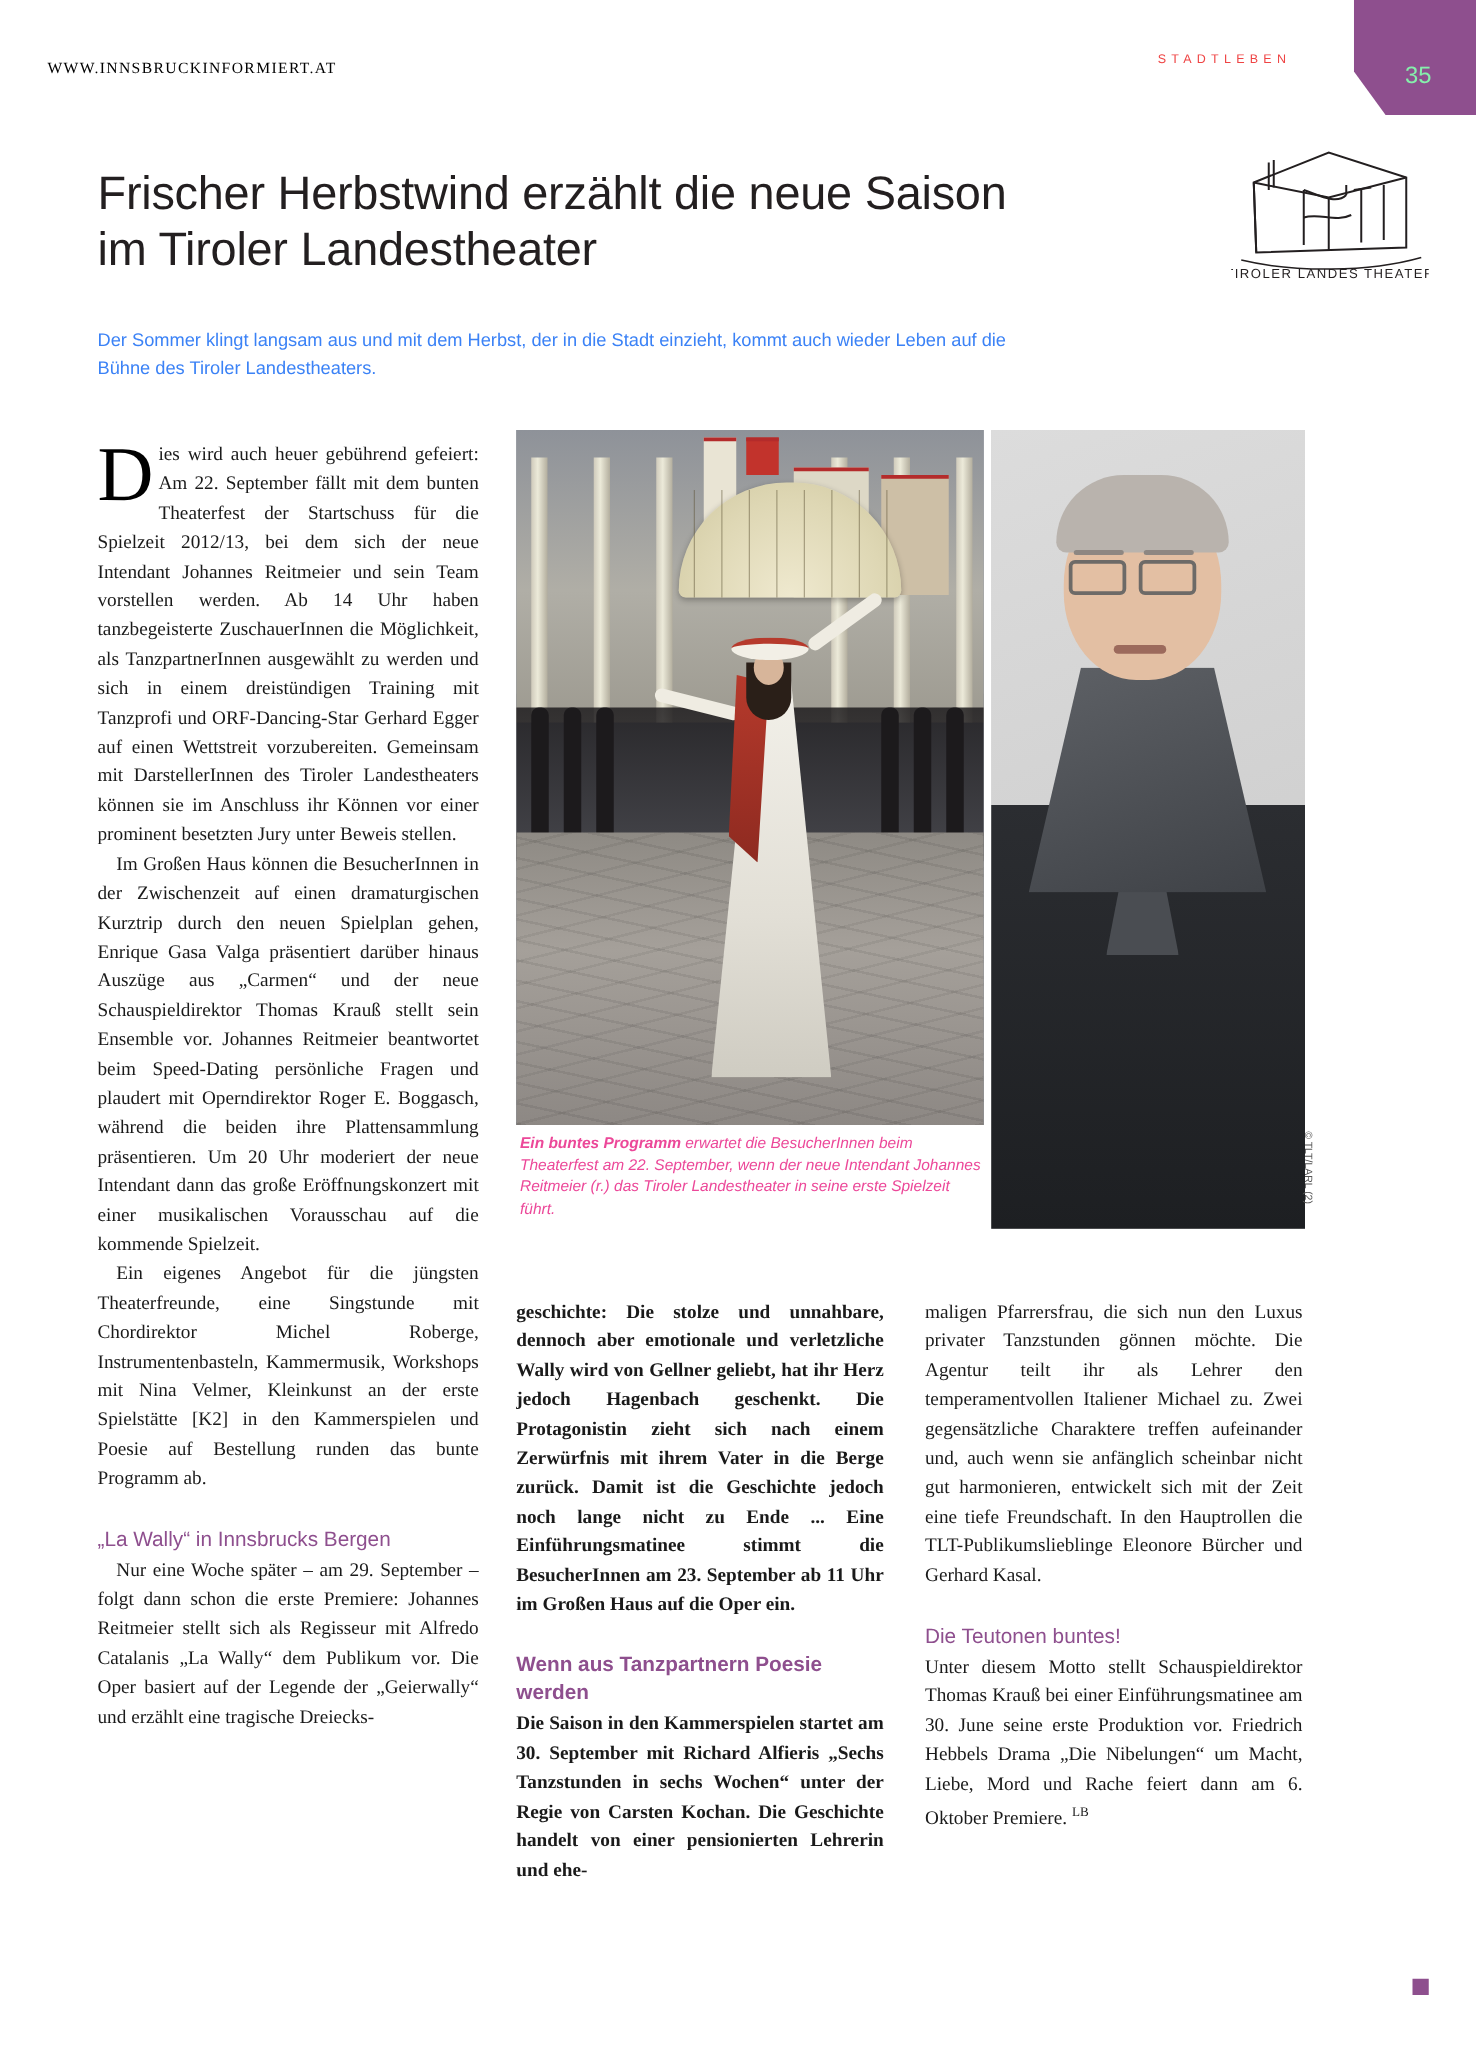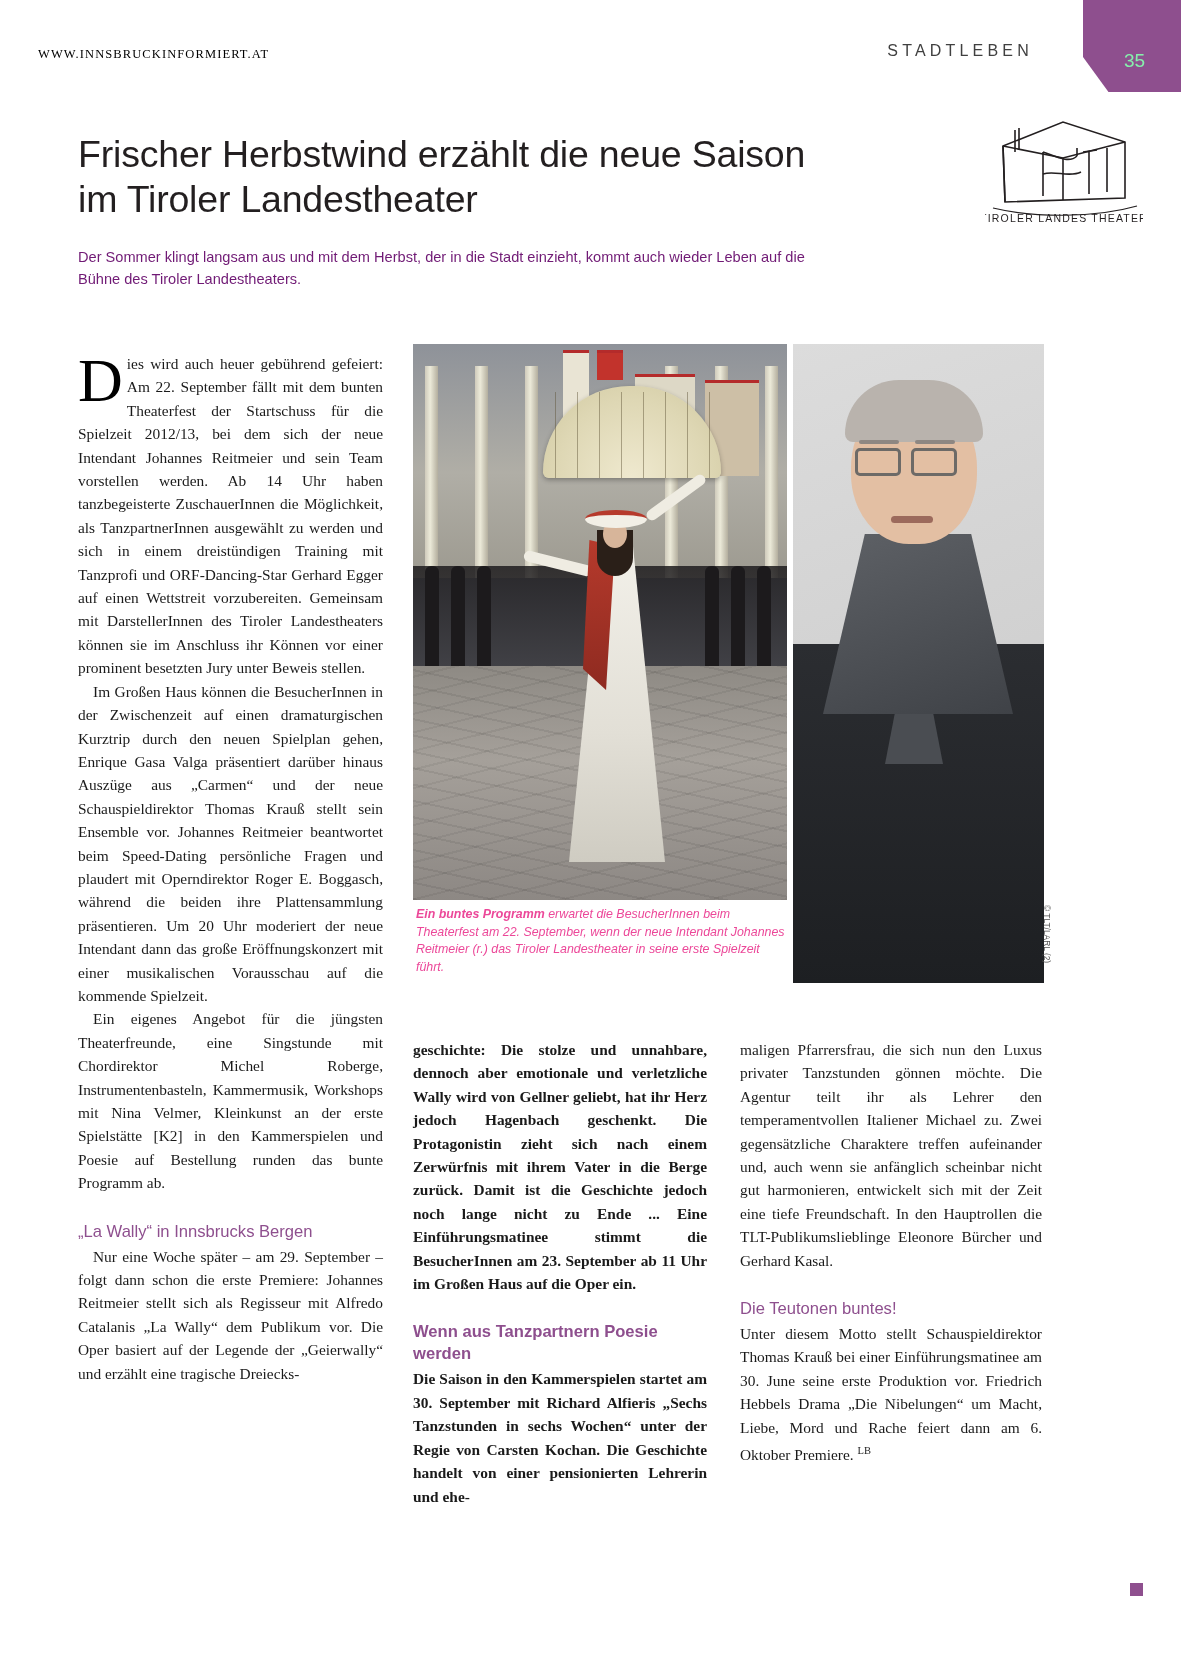--- a/index.html
+++ b/index.html
@@ -27,23 +27,23 @@
     font-family: Liberation Serif, serif;
     font-size: 12.5px;
     letter-spacing: 1.1px;
     color: #000000;
   }
   .header-section {
     position: absolute;
     right: 148px;
     top: 42px;
     font-family: "Liberation Sans", sans-serif;
-    font-size: 16px;
+    font-size: 10px;
     letter-spacing: 4.2px;
-    color: #404040;
+    color: #ef4444;
     text-align: right;
   }
   .corner-tab {
     position: absolute;
     top: 0;
     right: 0;
     width: 98px;
     height: 92px;
     background: #8e4f8e;
     clip-path: polygon(0 0, 100% 0, 100% 100%, 26% 100%, 0 62%);
@@ -70,22 +70,22 @@
     font-size: 37.5px;
     line-height: 45px;
     color: #231f20;
     margin: 0;
     letter-spacing: -0.2px;
   }
   .standfirst {
     font-family: "Liberation Sans", sans-serif;
     font-size: 14.6px;
     line-height: 22px;
-    color: #701a75;
-    margin: 24px 0 0 0;
+    color: #3b82f6;
+    margin: 40px 0 0 0;
     width: 762px;
   }
 
   
   .tlt-logo {
     position: absolute;
     right: 38px;
     top: 112px;
     width: 158px;
     height: 120px;

